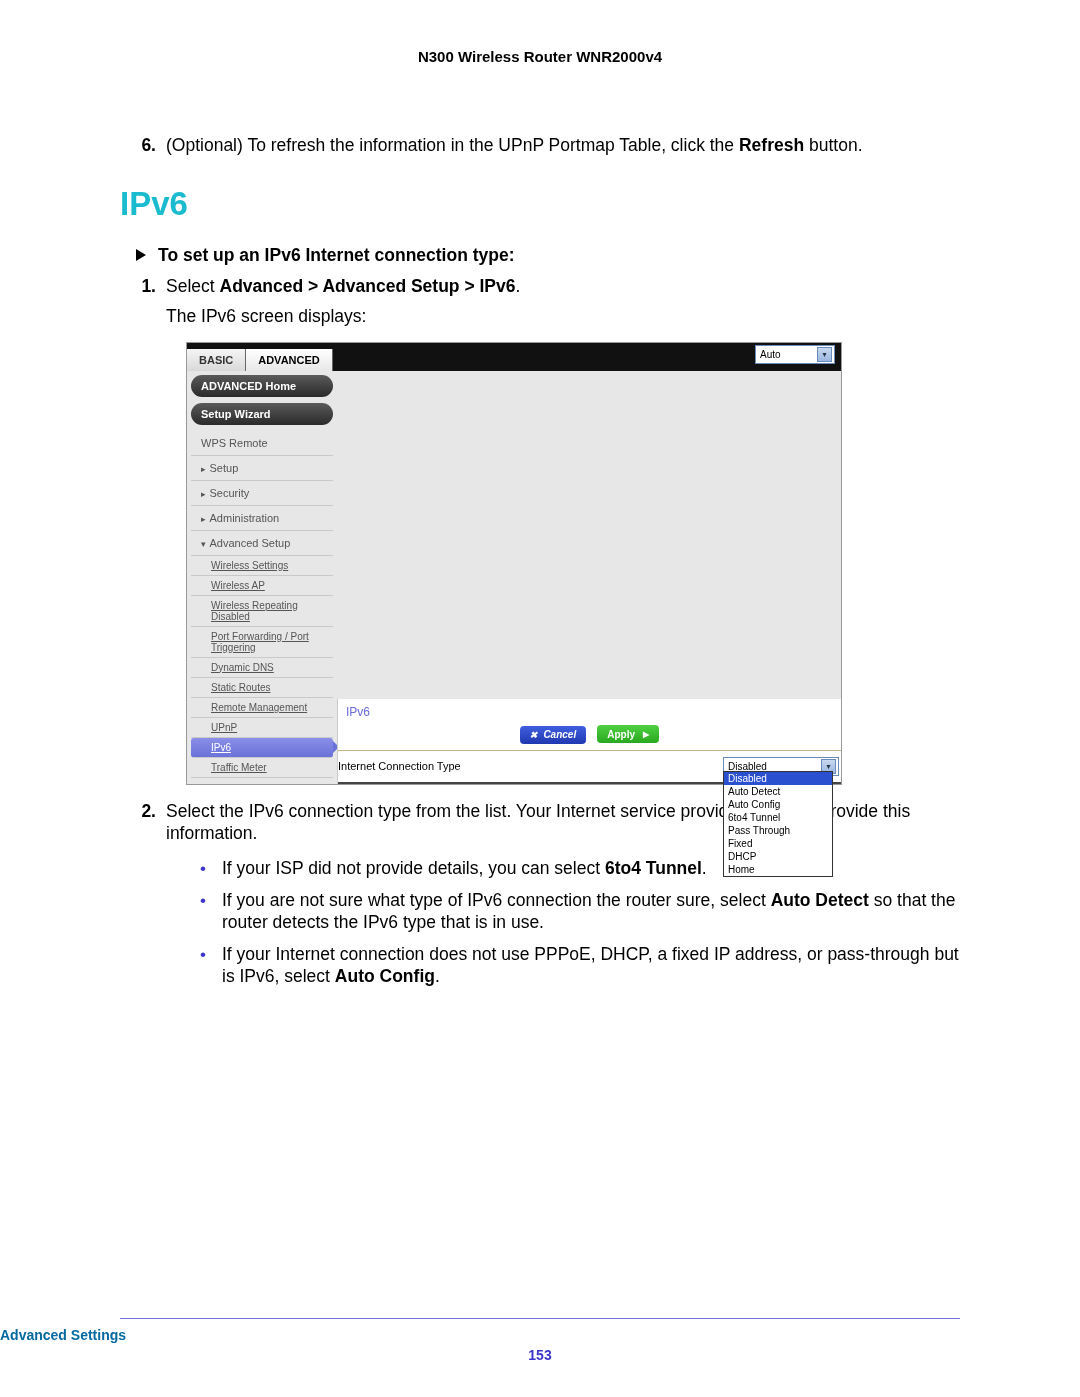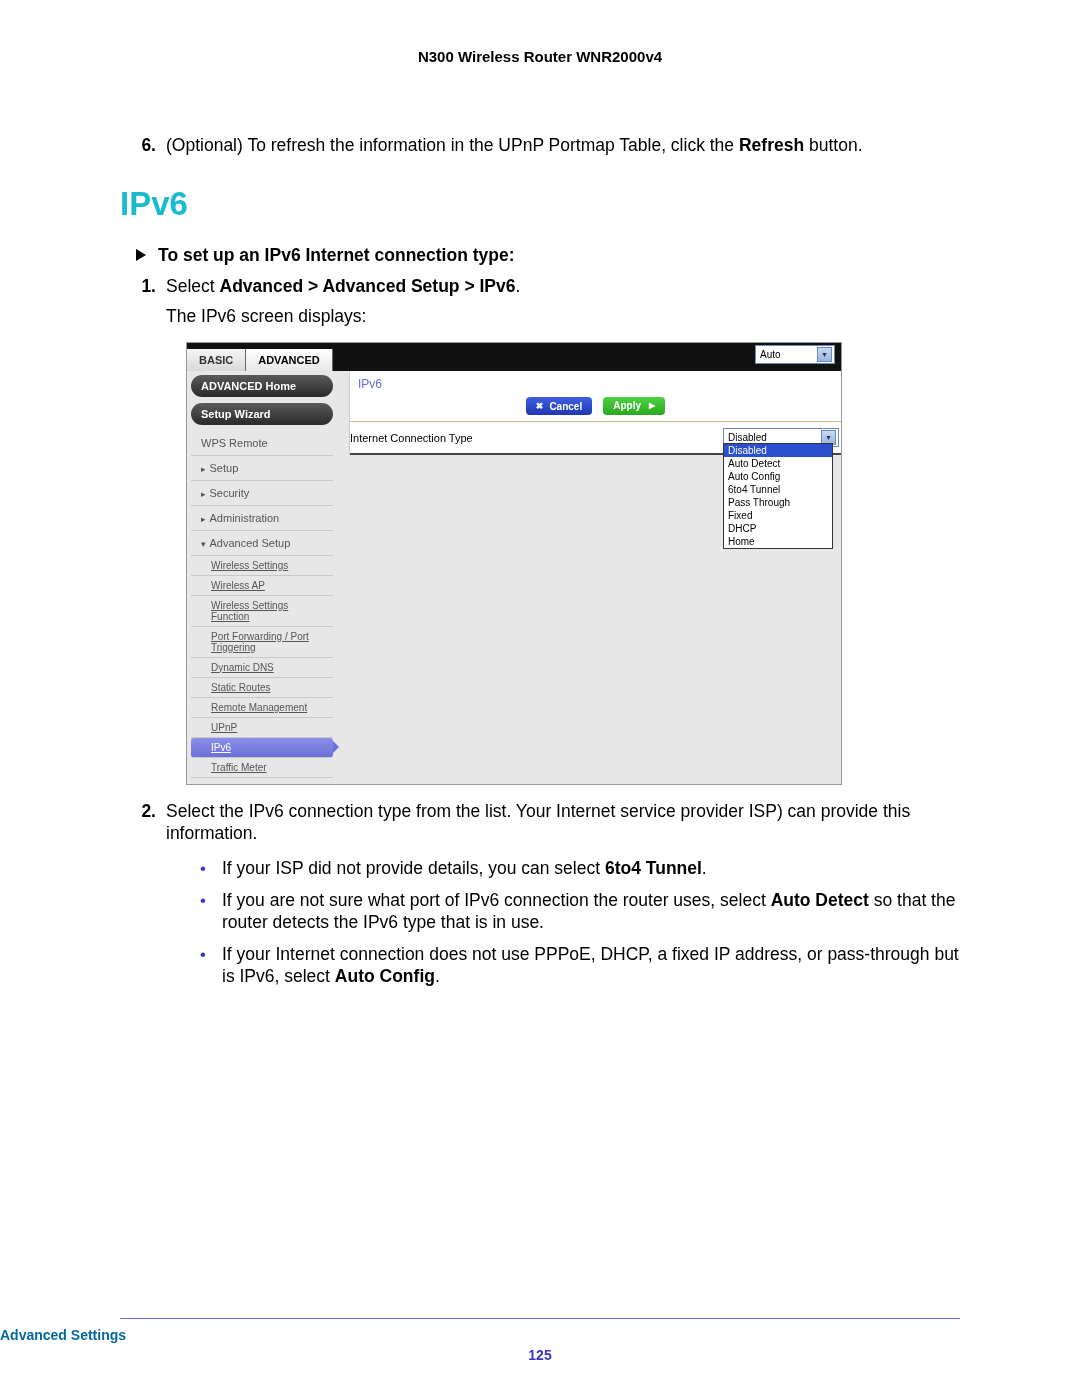--- a/index.html
+++ b/index.html
@@ -127,22 +127,21 @@
   }
   .select-caret {
     width: 13px; height: 13px;
     background: linear-gradient(#c8d8f0,#9cb7e0);
     border: 1px solid #6a8bbd;
     display: flex; align-items: center; justify-content: center;
     font-size: 8px; color: #234;
   }
   .shot-body {
     display: flex;
-    align-items: flex-start;
-    gap: 12px;
+    align-items: flex-end;
   }
   .side {
     width: 150px;
     background: #e7e7e7;
     padding-bottom: 6px;
   }
   .side-btn {
     margin: 4px 4px 6px 4px;
     height: 22px;
     border-radius: 11px;
@@ -218,21 +217,21 @@
     display: inline-flex;
     align-items: center;
     height: 18px;
     border-radius: 4px;
     padding: 0 10px;
     color: #fff;
     font-size: 10px;
     font-weight: bold;
     margin: 0 4px;
   }
-  .btn-cancel { background: linear-gradient(#3f5fe0,#2038b0); }
+  .btn-cancel { background: linear-gradient(#3f5fe0,#2038b0); font-style: italic; }
   .btn-cancel::before {
     content: "\2716";
     margin-right: 6px;
     font-size: 9px;
   }
   .btn-apply { background: linear-gradient(#4fd042,#2aa81f); }
   .btn-apply::after {
     content: "\25B6";
     margin-left: 8px;
     font-size: 8px;
@@ -344,21 +343,21 @@
         <div class="side-btn">Setup Wizard</div>
         <div class="side-group">
           <div class="side-item">WPS Remote</div>
           <div class="side-item side-caret">Setup</div>
           <div class="side-item side-caret">Security</div>
           <div class="side-item side-caret">Administration</div>
           <div class="side-item side-open">Advanced Setup</div>
           <div id="subitems">
               <div class="subitem">Wireless Settings</div>
               <div class="subitem">Wireless AP</div>
-              <div class="subitem">Wireless Settings Function</div>
+              <div class="subitem">Wireless Repeating Disabled</div>
               <div class="subitem">Port Forwarding / Port Triggering</div>
               <div class="subitem">Dynamic DNS</div>
               <div class="subitem">Static Routes</div>
               <div class="subitem">Remote Management</div>
               <div class="subitem">UPnP</div>
               <div class="subitem active">IPv6</div>
               <div class="subitem">Traffic Meter</div>
             </div>
         </div>
       </div>
@@ -394,24 +393,24 @@
     <div class="step-body">Select the IPv6 connection type from the list. Your Internet service provider ISP) can provide this information.</div>
   </div>
 
   <div id="bullets">
       <div class="bullet-row">
         <div class="bullet-dot">•</div>
         <div class="bullet-body"><span>If your ISP did not provide details, you can select </span><b>6to4 Tunnel</b><span>.</span></div>
       </div>
       <div class="bullet-row">
         <div class="bullet-dot">•</div>
-        <div class="bullet-body"><span>If you are not sure what port of IPv6 connection the router uses, select </span><b>Auto Detect</b><span> so that the router detects the IPv6 type that is in use.</span></div>
+        <div class="bullet-body"><span>If you are not sure what type of IPv6 connection the router sure, select </span><b>Auto Detect</b><span> so that the router detects the IPv6 type that is in use.</span></div>
       </div>
       <div class="bullet-row">
         <div class="bullet-dot">•</div>
         <div class="bullet-body"><span>If your Internet connection does not use PPPoE, DHCP, a fixed IP address, or pass-through but is IPv6, select </span><b>Auto Config</b><span>.</span></div>
       </div>
     </div>
 
   <hr class="footer-rule">
   <div class="footer-line1">Advanced Settings</div>
-  <div class="footer-line2">125</div>
+  <div class="footer-line2">153</div>
 </div>
 
 </body></html>

